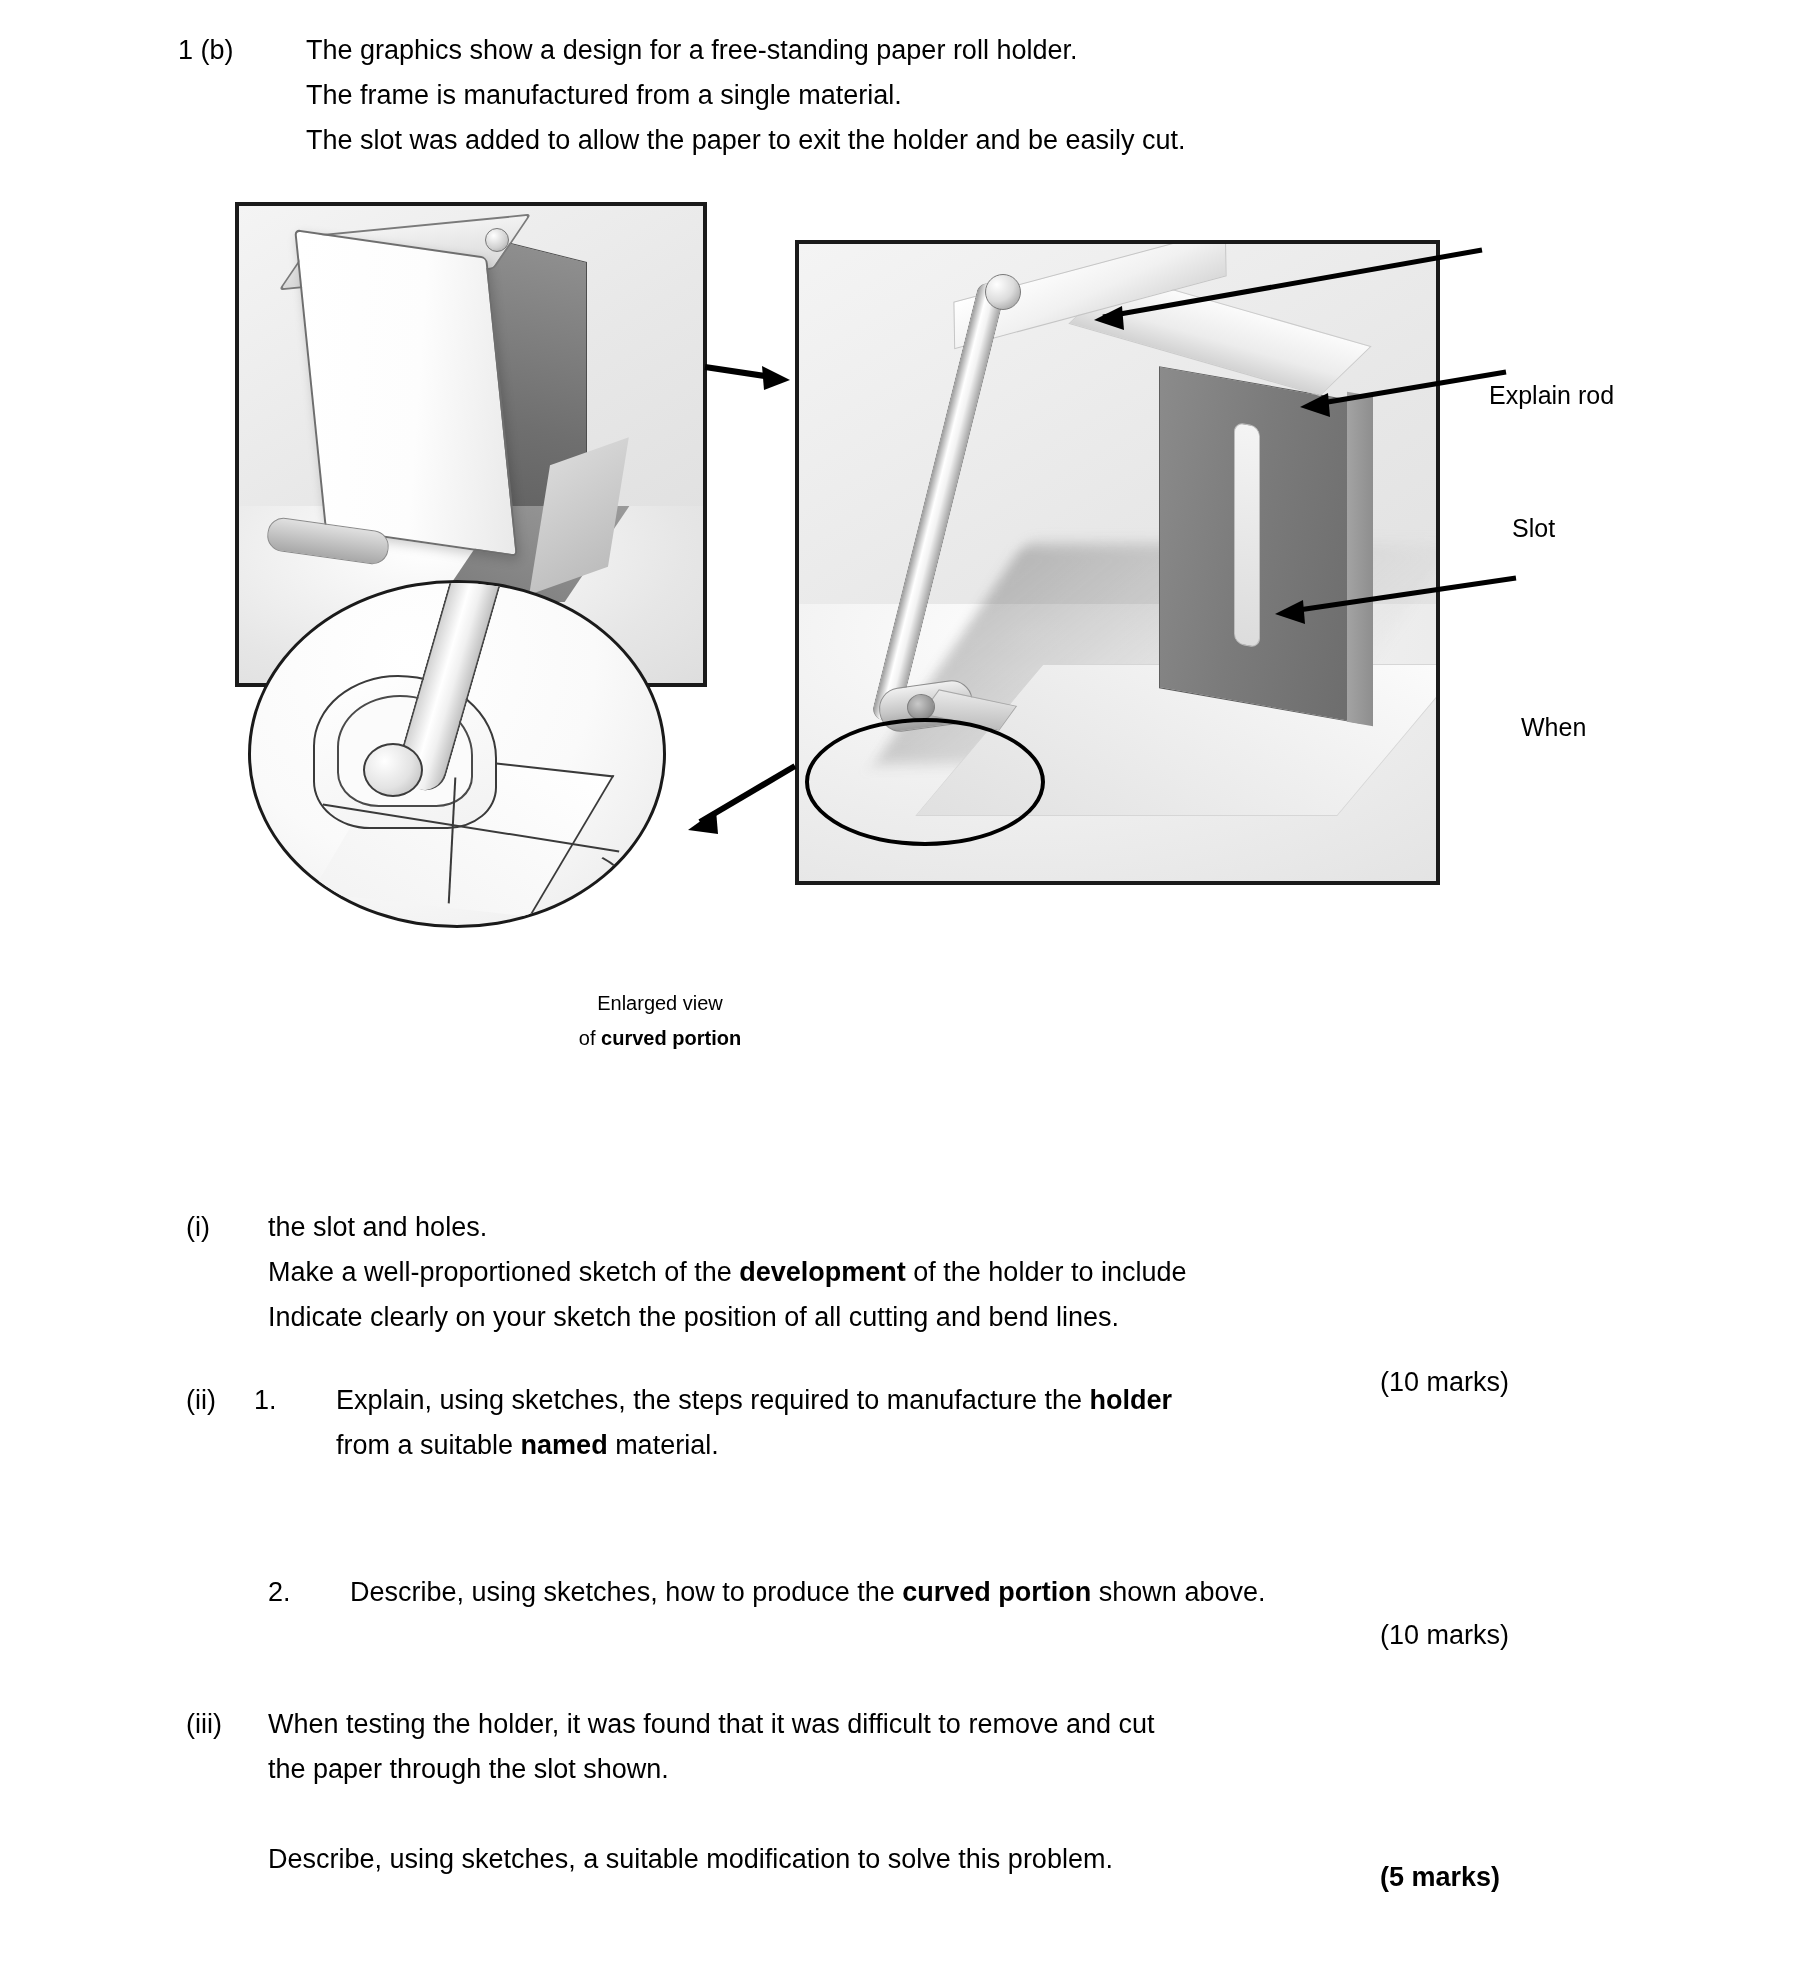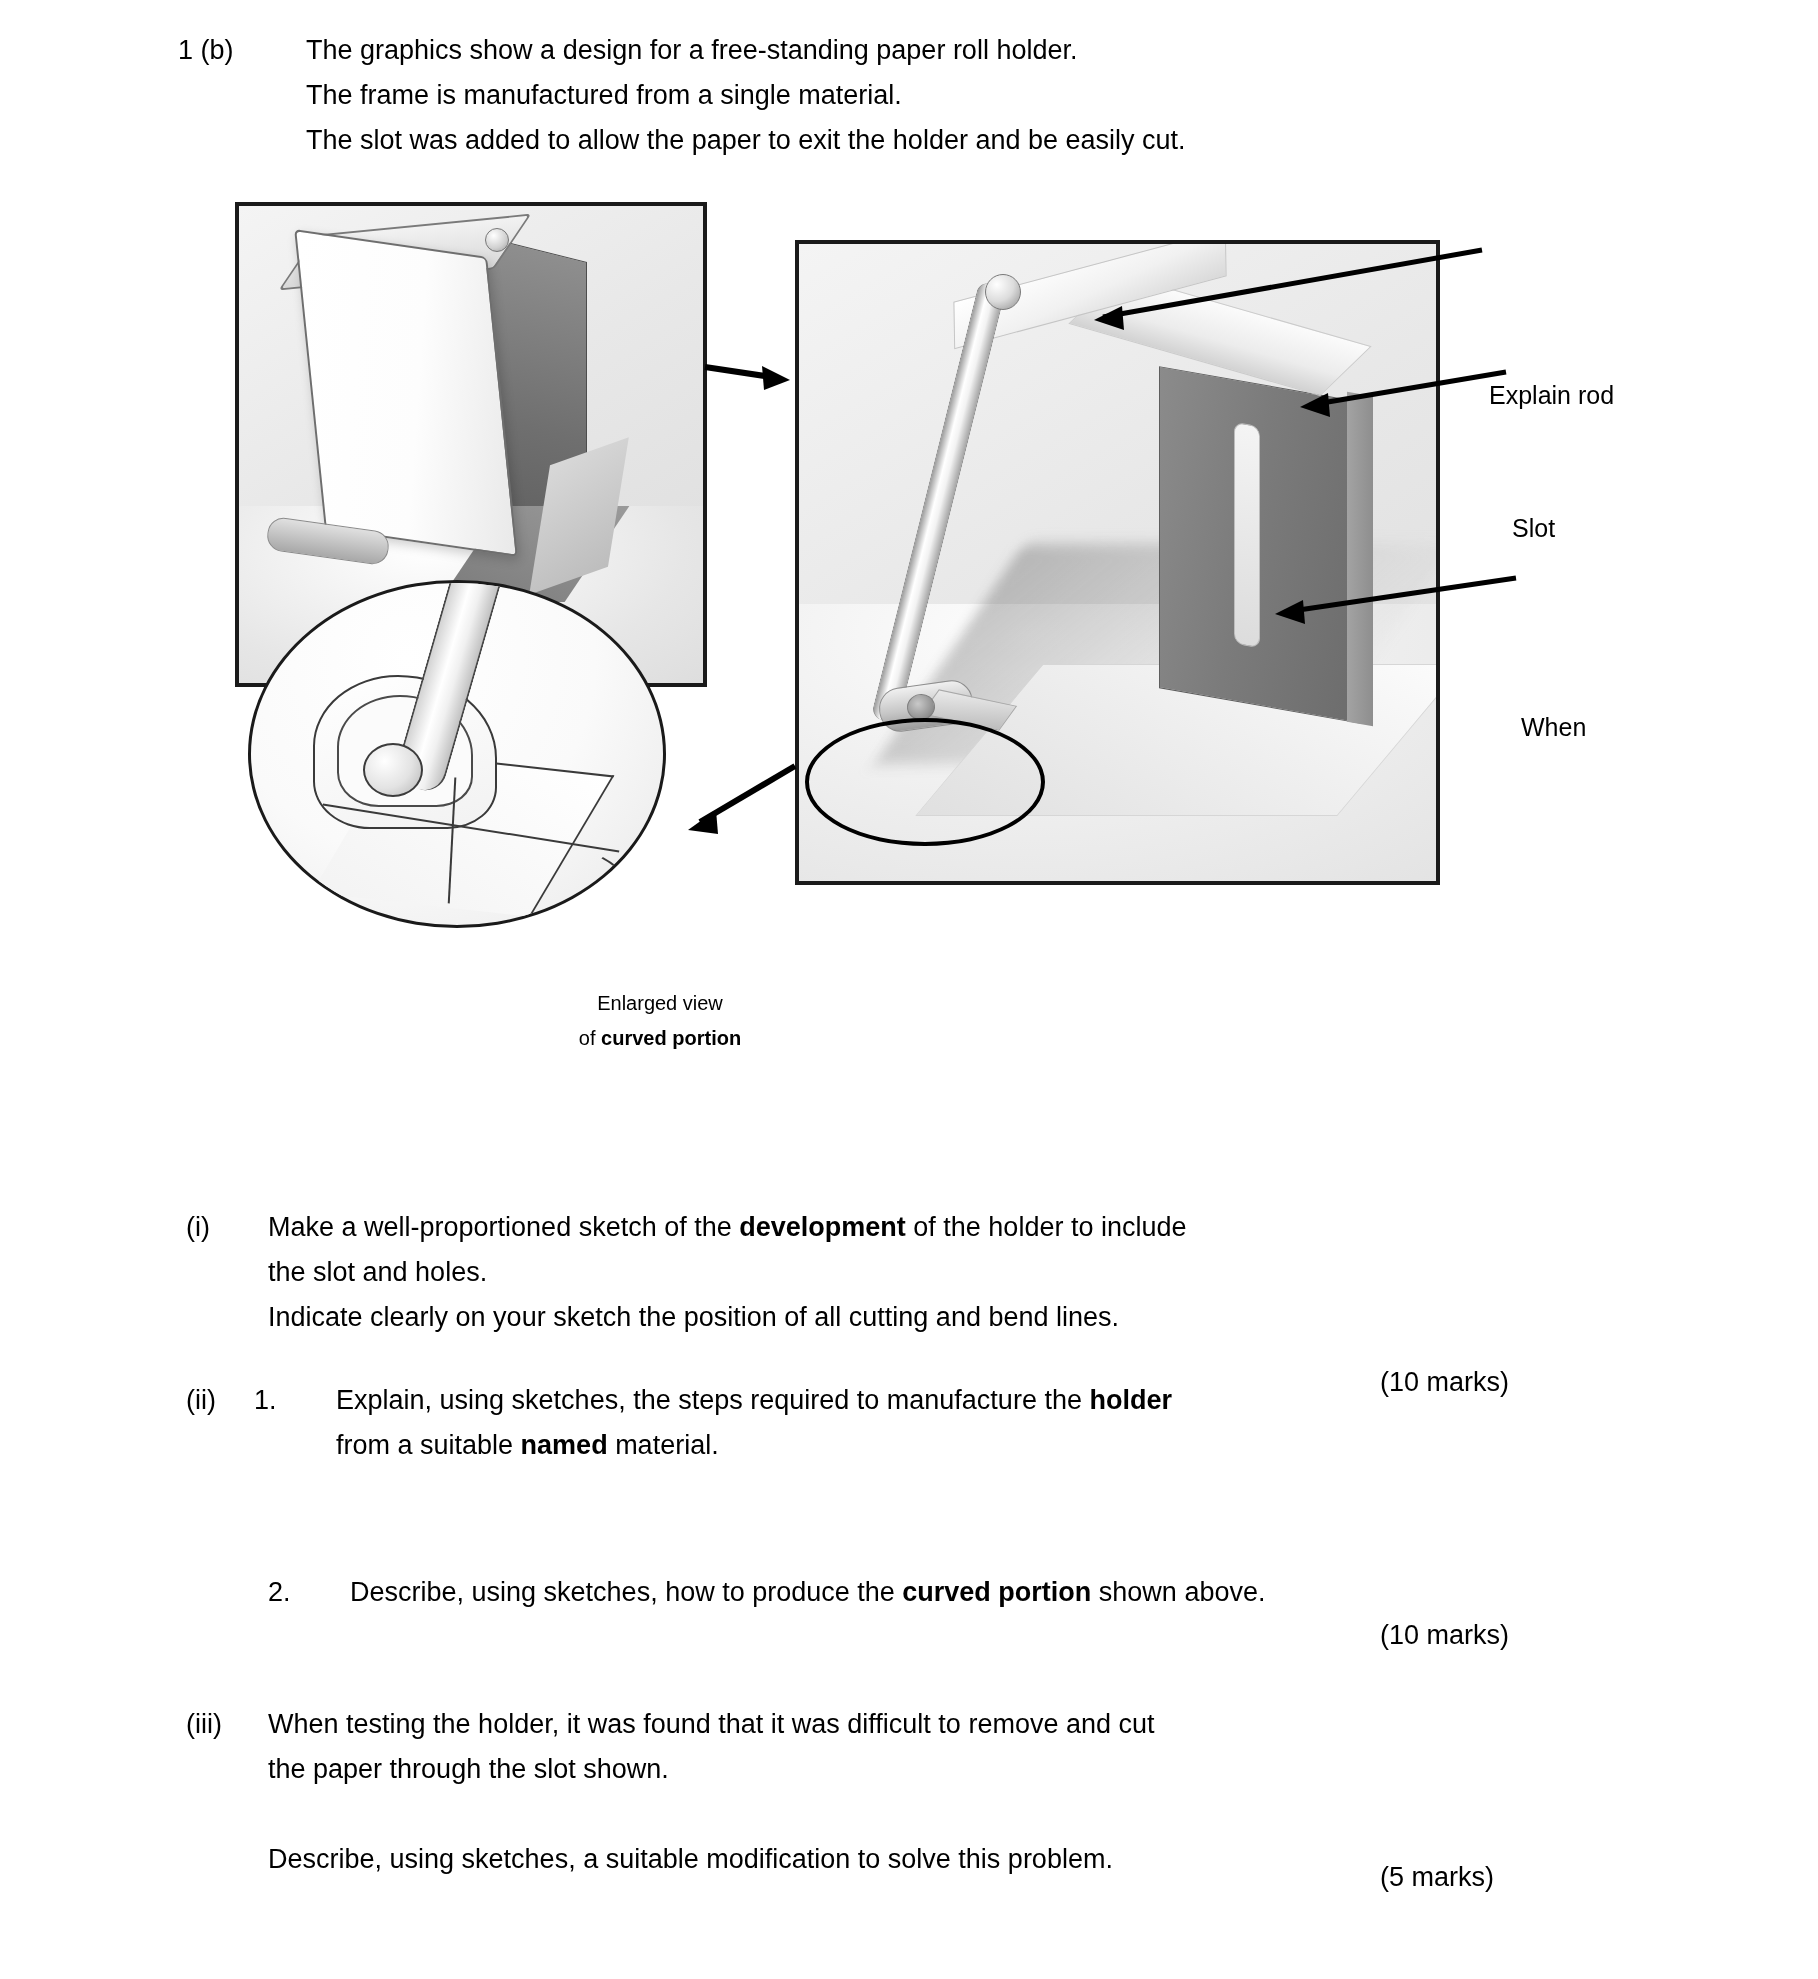--- a/index.html
+++ b/index.html
@@ -334,21 +334,21 @@
   .part-iii .part-label { width: 82px; }
 
   .marks {
     position: absolute;
     font-size: 27px;
     line-height: 45px;
     white-space: nowrap;
   }
   .marks-1 { left: 1380px; top: 1360px; }
   .marks-2 { left: 1380px; top: 1613px; }
-  .marks-3 { left: 1380px; top: 1855px; }
+  .marks-3 { left: 1380px; top: 1855px; font-weight: bold; }
 
   .gap { height: 45px; }
   b { font-weight: bold; }
 </style>
 </head>
 <body>
 
 <div class="qhead">
   <div class="qhead-num">1 (b)</div>
   <div class="qhead-lines">
@@ -434,22 +434,22 @@
   </svg>
 
   <div class="fig-label lbl-support-rod">Explain rod</div>
   <div class="fig-label lbl-slot">Slot</div>
   <div class="fig-label lbl-frame">When</div>
 </div>
 
 <div class="part part-i">
   <div class="part-label">(i)</div>
   <div class="part-body">
+      <div><span>the slot and holes.</span></div>
       <div><span>Make a well-proportioned sketch of the </span><b>development</b><span> of the holder to include</span></div>
-      <div><span>the slot and holes.</span></div>
       <div><span>Indicate clearly on your sketch the position of all cutting and bend lines.</span></div>
     </div>
 </div>
 <div class="marks marks-1">(10 marks)</div>
 
 <div class="part part-ii">
   <div class="part-label">(ii)</div>
   <div class="subnum">1.</div>
   <div class="part-body">
       <div><span>Explain, using sketches, the steps required to manufacture the </span><b>holder</b></div>

